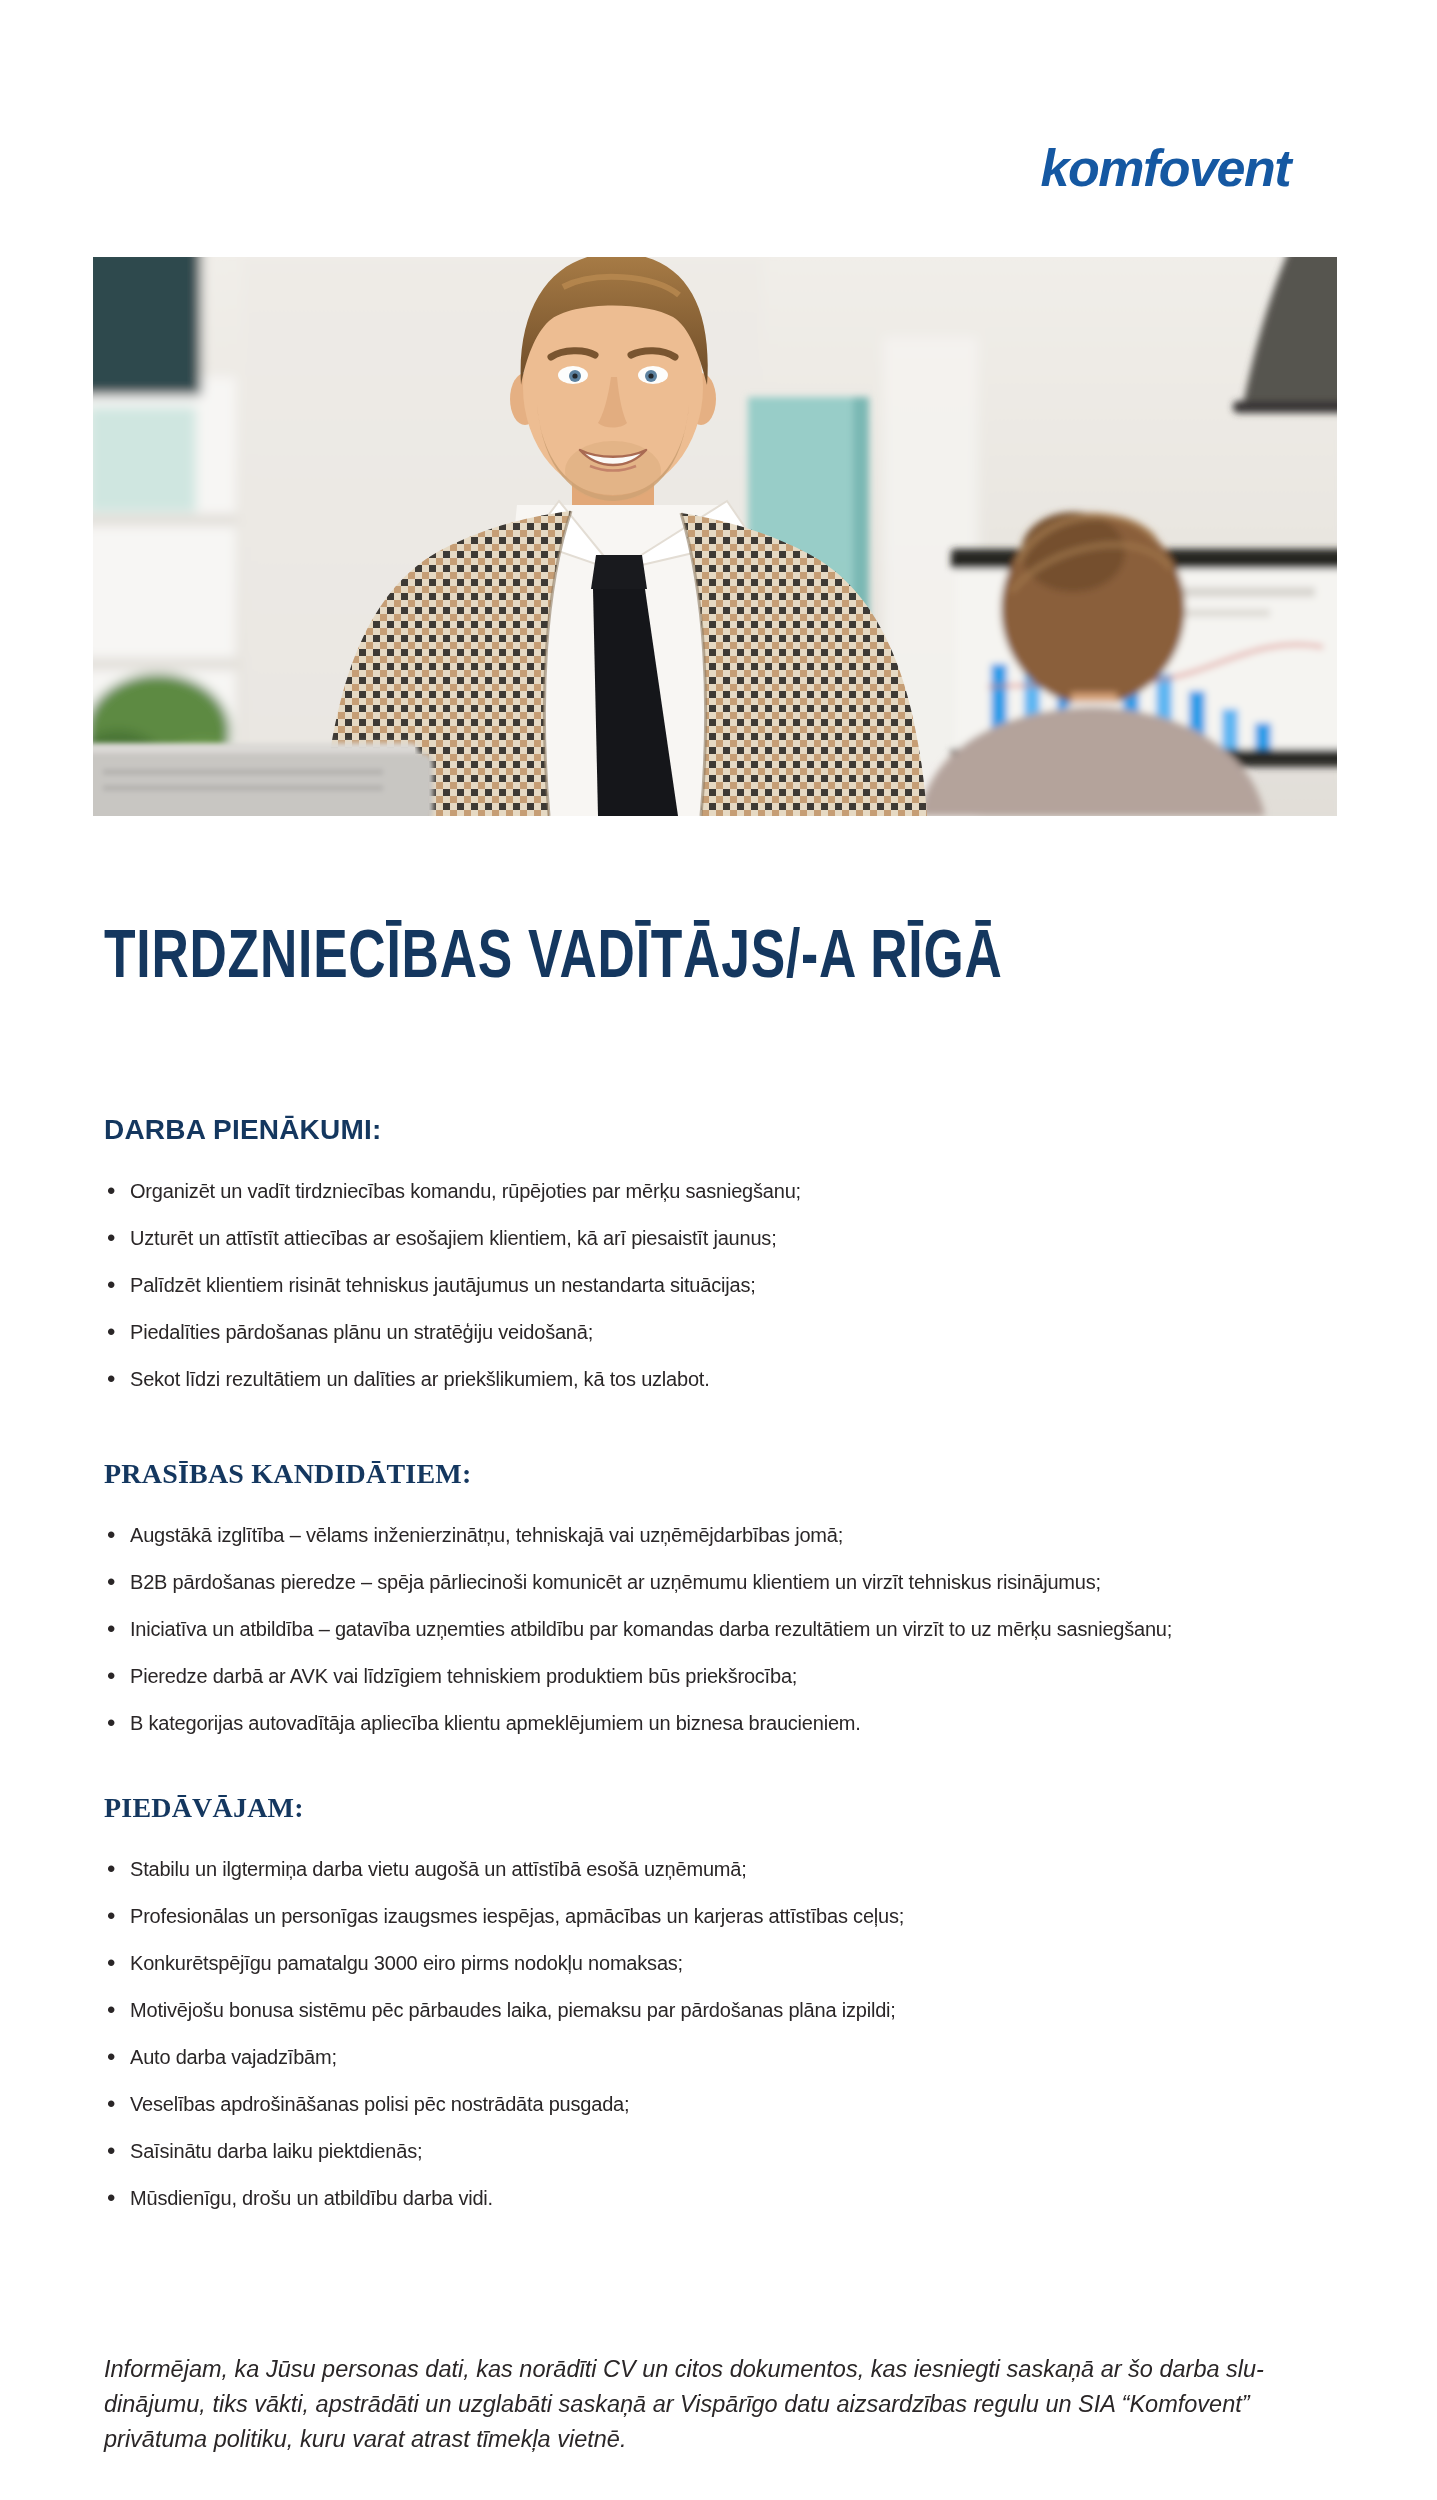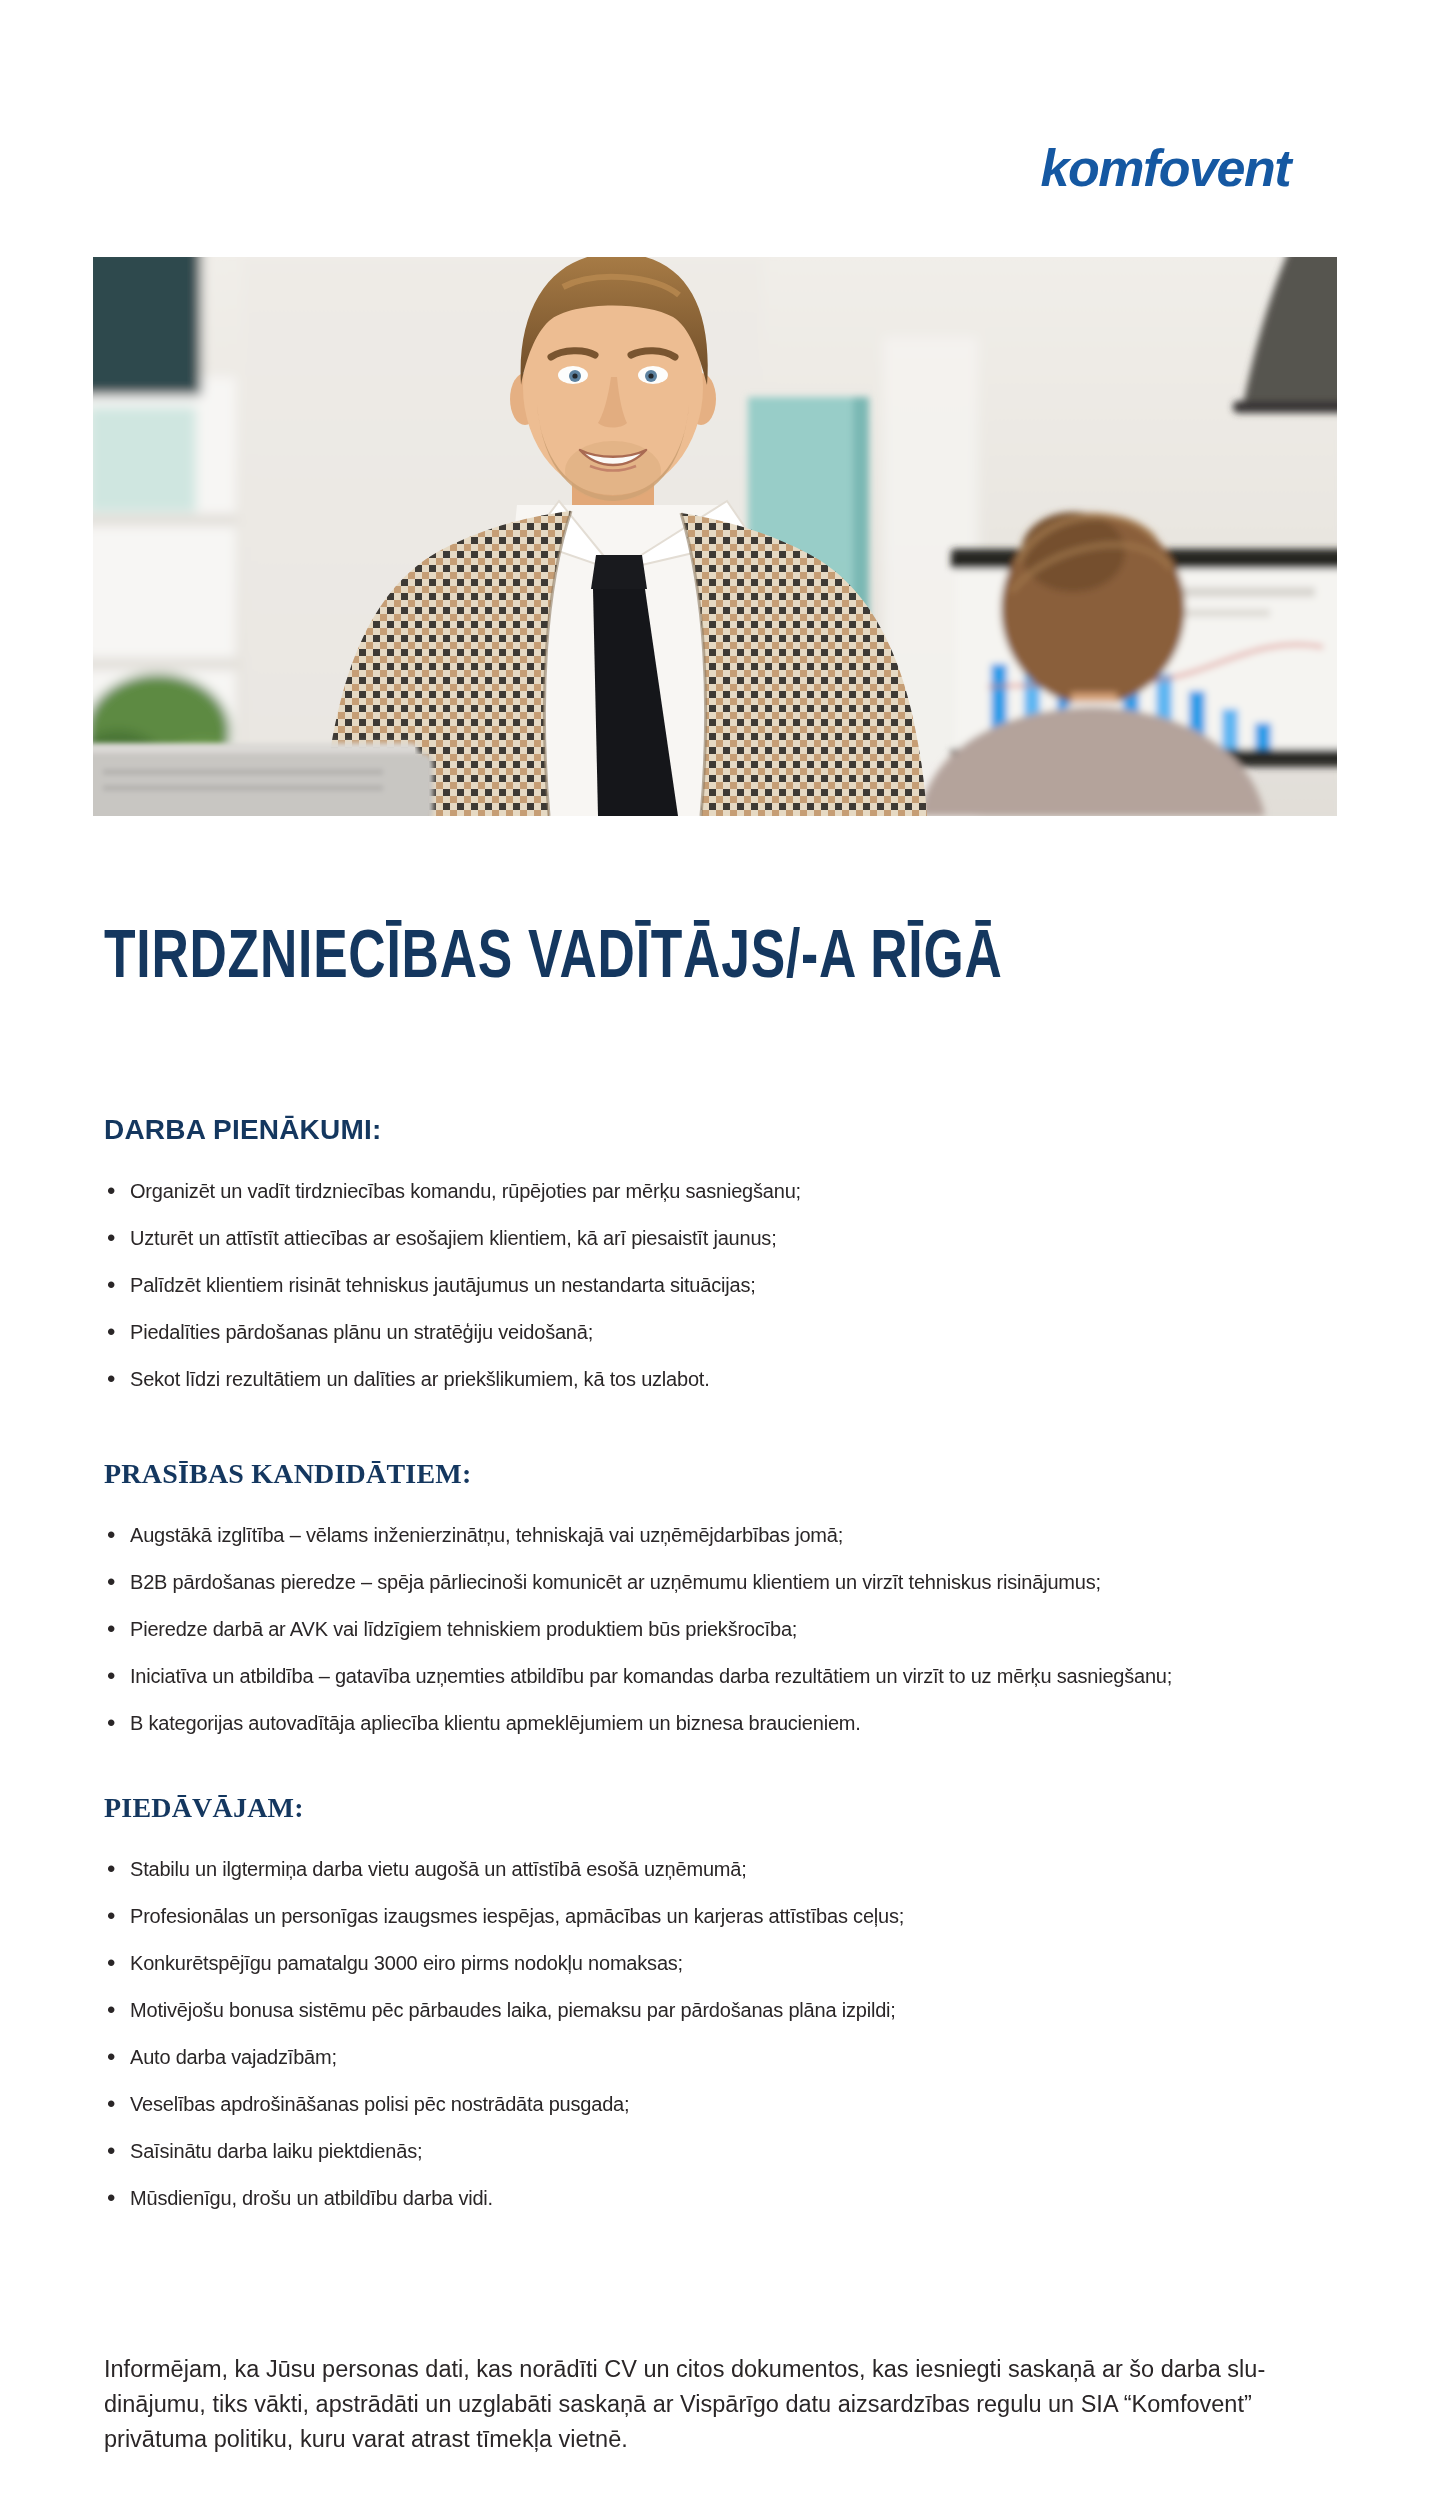--- a/index.html
+++ b/index.html
@@ -19,21 +19,21 @@
   .sections{position:absolute;left:104px;top:1080px;width:1262px;}
   .section h2{margin:0 0 24px 0;font-size:28px;line-height:36px;font-weight:700;color:#14375F;letter-spacing:0.2px;}
   .section + .section h2{margin-top:58px;font-family:Liberation Serif, serif;}
   .section.s3 h2{margin-top:48px;}
   .section ul{list-style:none;margin:0;padding:0;}
   .section li{position:relative;margin:0 0 9px 0;padding-left:26px;
               font-size:20px;line-height:38px;letter-spacing:-0.2px;color:#2A2627;}
   .section li::before{content:"•";position:absolute;left:3px;top:0;font-size:24px;color:#2A2627;}
 
   .privacy{position:absolute;left:104px;top:2320px;width:1280px;font-size:23.5px;line-height:35px;color:#2A2627;}
-  .privacy div{white-space:nowrap;}
+  .privacy div{white-space:nowrap;font-style:italic;}
 </style>
 </head>
 <body>
 
 <div class="page">
 
   <div class="logo">komfovent</div>
 
   <div class="photo">
     <svg viewBox="0 0 1244 559" preserveAspectRatio="none" aria-hidden="true">
@@ -164,22 +164,22 @@
         <li>Piedalīties pārdošanas plānu un stratēģiju veidošanā;</li>
         <li>Sekot līdzi rezultātiem un dalīties ar priekšlikumiem, kā tos uzlabot.</li>
       </ul>
     </div>
 
     <div class="section s2">
       <h2>PRASĪBAS KANDIDĀTIEM:</h2>
       <ul>
         <li>Augstākā izglītība – vēlams inženierzinātņu, tehniskajā vai uzņēmējdarbības jomā;</li>
         <li>B2B pārdošanas pieredze – spēja pārliecinoši komunicēt ar uzņēmumu klientiem un virzīt tehniskus risinājumus;</li>
+        <li>Iniciatīva un atbildība – gatavība uzņemties atbildību par komandas darba rezultātiem un virzīt to uz mērķu sasniegšanu;</li>
         <li>Pieredze darbā ar AVK vai līdzīgiem tehniskiem produktiem būs priekšrocība;</li>
-        <li>Iniciatīva un atbildība – gatavība uzņemties atbildību par komandas darba rezultātiem un virzīt to uz mērķu sasniegšanu;</li>
         <li>B kategorijas autovadītāja apliecība klientu apmeklējumiem un biznesa braucieniem.</li>
       </ul>
     </div>
 
     <div class="section s3">
       <h2>PIEDĀVĀJAM:</h2>
       <ul>
         <li>Stabilu un ilgtermiņa darba vietu augošā un attīstībā esošā uzņēmumā;</li>
         <li>Profesionālas un personīgas izaugsmes iespējas, apmācības un karjeras attīstības ceļus;</li>
         <li>Konkurētspējīgu pamatalgu 3000 eiro pirms nodokļu nomaksas;</li>

